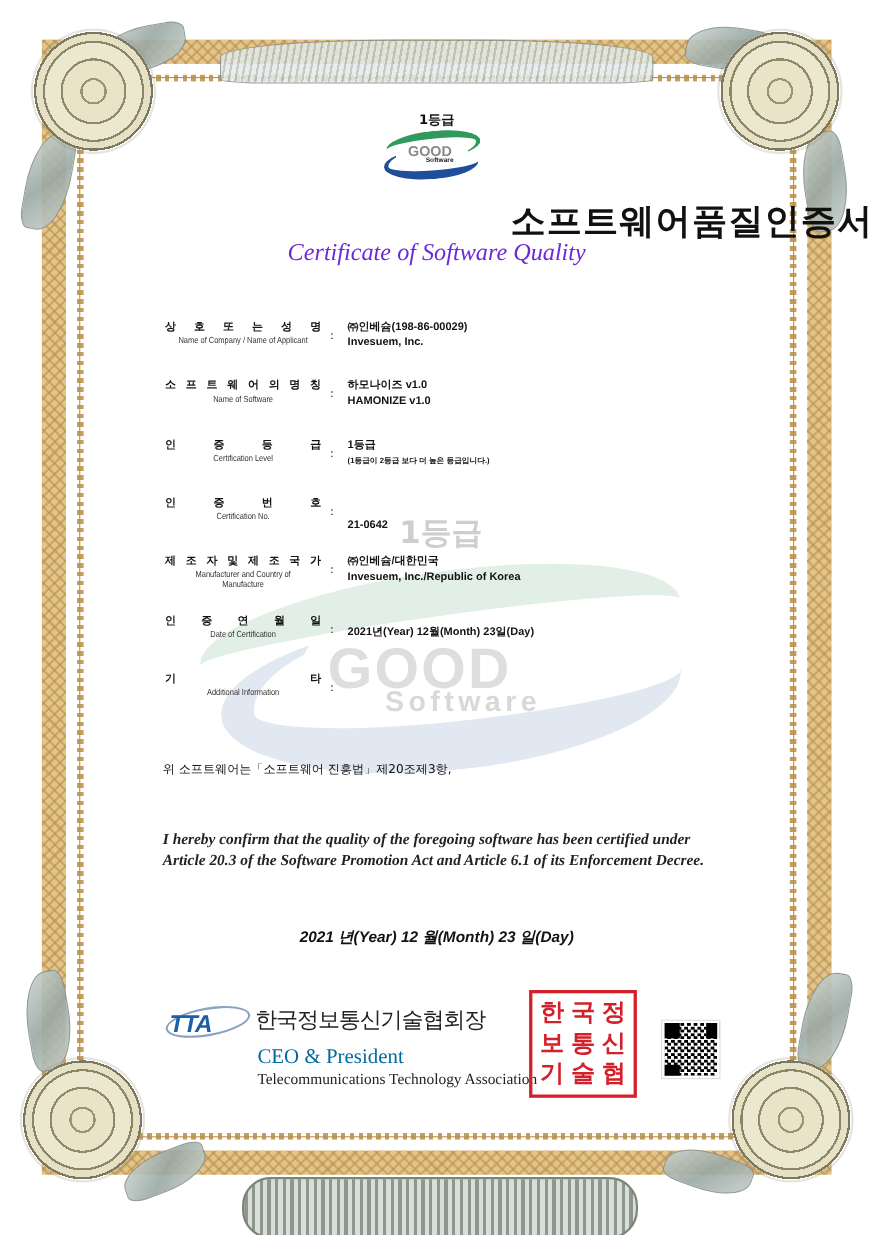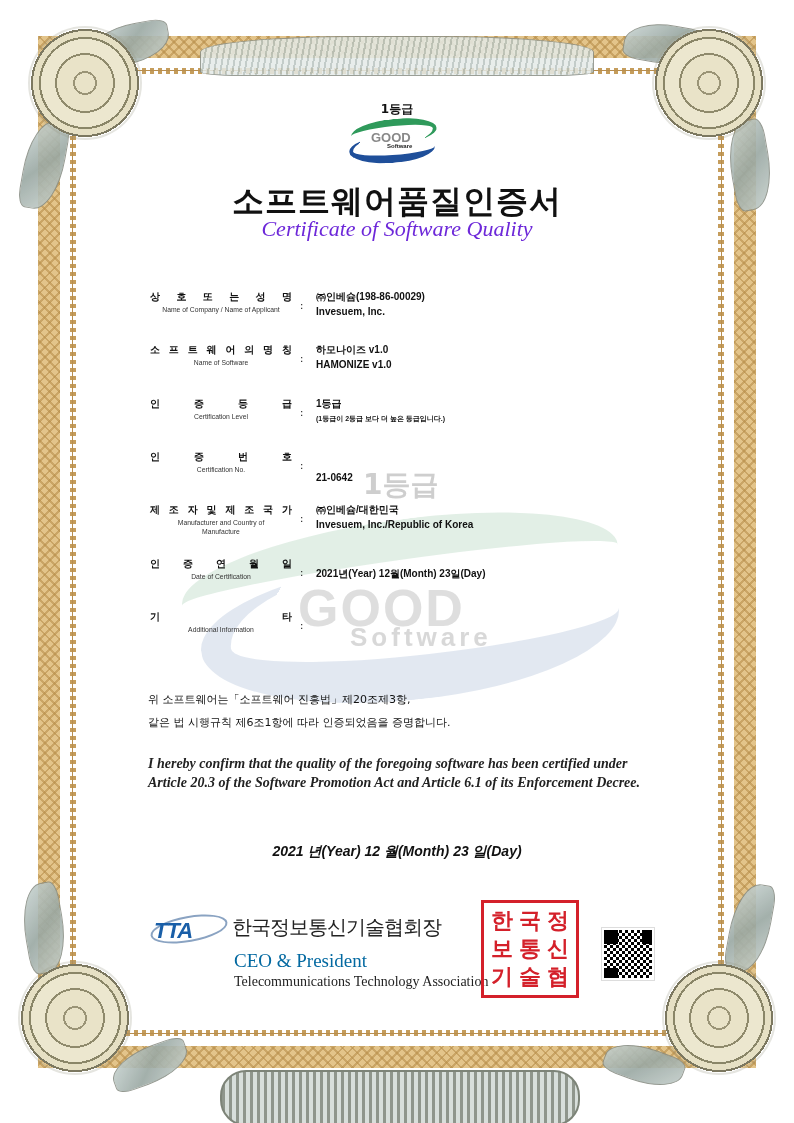--- a/index.html
+++ b/index.html
@@ -93,21 +93,21 @@
   }
   .good-logo {
     position: absolute; left: 347px; top: 117px; width: 92px; height: 50px;
   }
   .good-logo .arc-g { position: absolute; left: 4px; top: 2px; width: 86px; height: 26px; border-radius: 50%; border-top: 7px solid #2f9a5b; border-right: 4px solid #2f9a5b; transform: rotate(-6deg);}
   .good-logo .arc-b { position: absolute; left: 2px; top: 18px; width: 86px; height: 28px; border-radius: 50%; border-bottom: 8px solid #1f4f9a; border-left: 4px solid #1f4f9a; transform: rotate(-4deg);}
   .good-logo .g-text { position: absolute; left: 24px; top: 13px; font-family: "Liberation Sans", sans-serif; font-weight: bold; font-size: 13px; color: #888; }
   .good-logo .s-text { position: absolute; left: 40px; top: 26px; font-family: "Liberation Sans", sans-serif; font-weight: bold; font-size: 6px; color: #222; }
 
   .title-ko {
-    position: absolute; left: 0; width: 794px; top: 180px; text-align: center;
+    position: absolute; left: 0; width: 794px; top: 180px; text-align: right;
     font-family: "DejaVu Serif", serif; font-size: 32px; font-weight: bold; color: #111; letter-spacing: 1px;
   }
   .title-en {
     position: absolute; left: 0; width: 794px; top: 216px; text-align: center;
     font-family: "Liberation Serif", serif; font-style: italic; font-size: 22px; color: #6d28d9;
   }
 
   
   .field { position: absolute; left: 150px; width: 500px; height: 40px; }
   .field .ko {
@@ -297,21 +297,20 @@
   <div class="ko">
     <span>기</span>
       <span>타</span>
   </div>
   <div class="en">Additional Information</div>
   <div class="colon">:</div>
 </div>
 
 <div class="stmt-ko">
   <div>위 소프트웨어는「소프트웨어 진흥법」제20조제3항,</div>
-  <div>같은 법 시행규칙 제6조1항에 따라 인증되었음을 증명합니다.</div>
 </div>
 <div class="stmt-en">I hereby confirm that the quality of the foregoing software has been certified under Article 20.3 of the Software Promotion Act and Article 6.1 of its Enforcement Decree.</div>
 
 <div class="date-line">2021 년(Year)   12 월(Month)   23 일(Day)</div>
 
 <div class="tta-logo">
   <div class="ring"></div>
   <div class="txt">TTA</div>
 </div>
 <div class="org-ko">한국정보통신기술협회장</div>

